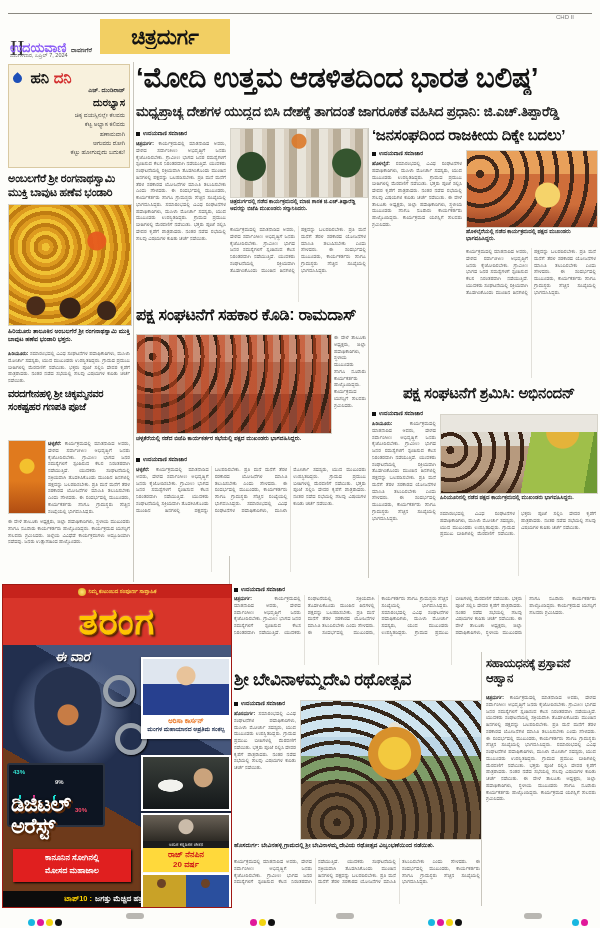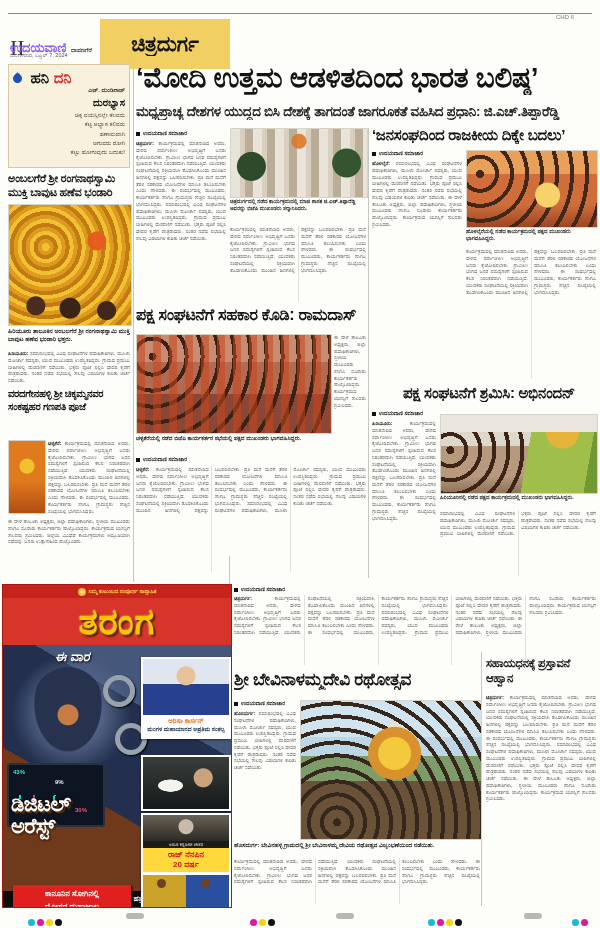--- a/index.html
+++ b/index.html
@@ -69,21 +69,21 @@
   .evara{position:absolute;left:52px;top:4px;font-size:13px;font-style:italic;font-weight:bold;color:#fff;text-shadow:1px 1px 2px #000;}
   .hood{position:absolute;left:26px;top:22px;width:78px;height:92px;background:
     radial-gradient(circle at 50% 52%, #c77c45 0 10px, rgba(0,0,0,0) 11px),
     radial-gradient(ellipse at 50% 40%, #26324e 0 60%, rgba(0,0,0,0) 62%);
     border-radius:50% 50% 40% 40%;}
   .cuff{position:absolute;width:22px;height:22px;border:5px solid #9aa2ab;border-radius:50%;box-shadow:1px 1px 2px #000;}
   .laptop{position:absolute;left:4px;top:118px;width:94px;height:60px;background:#0d1522;border:2px solid #2a3240;border-radius:3px;}
   .laptop .line{position:absolute;left:4px;top:30px;width:80px;height:10px;background:linear-gradient(100deg,rgba(0,0,0,0) 0 6px,#19e0d2 6px 8px,rgba(0,0,0,0) 8px 20px,#e23a92 20px 22px,rgba(0,0,0,0) 22px 40px,#19e0d2 40px 42px,rgba(0,0,0,0) 42px);}
   .pct{position:absolute;font-size:6px;font-weight:bold;}
   .digital{position:absolute;left:8px;top:148px;font-size:21px;font-weight:900;color:#fff;line-height:1.05;text-shadow:2px 2px 0 #5c2a08,0 0 3px #000;letter-spacing:-0.5px;}
-  .redbox{position:absolute;left:10px;top:204px;width:118px;height:30px;background:#e01f1f;color:#fff;font-size:8px;font-weight:bold;text-align:center;line-height:1.6;padding-top:3px;box-shadow:1px 1px 2px #000;margin-top:36px;}
+  .redbox{position:absolute;left:10px;top:204px;width:118px;height:30px;background:#e01f1f;color:#fff;font-size:8px;font-weight:bold;text-align:center;line-height:1.6;padding-top:3px;box-shadow:1px 1px 2px #000;}
   .card{position:absolute;left:138px;width:86px;background:#fff;border:2px solid #fff;box-shadow:0 1px 2px rgba(0,0,0,.5);}
   .astro-ph{height:56px;background:
     radial-gradient(circle at 50% 30%, #e8c39a 0 9px, rgba(0,0,0,0) 10px),
     linear-gradient(180deg,#dfe6ef 0 45%,#27408f 45% 100%);}
   .astro-nm{color:#e8701a;font-size:7px;font-weight:900;text-align:center;padding-top:2px;}
   .astro-tx{color:#1a2a4a;font-size:6px;font-weight:bold;text-align:center;line-height:1.25;padding:1px 2px 3px;}
   .pigeon{height:52px;background:
     radial-gradient(ellipse at 32% 55%, #f2f2ee 0 12px, rgba(0,0,0,0) 13px),
     radial-gradient(circle at 70% 40%, #caa37c 0 9px, rgba(0,0,0,0) 10px),
     linear-gradient(180deg,#3a3f3a,#14181a);}
@@ -103,21 +103,21 @@
 
 <div id="page">
 
   <div class="abs hr" style="left:8px;top:13px;width:584px;"></div>
   <div class="abs" style="left:10px;top:16px;font-family:'Liberation Serif','DejaVu Serif',serif;font-size:22px;color:#333;margin-top:19px;">II</div>
   <div class="abs nw" style="left:10px;top:38px;width:120px;">
     <span style="font-size:13px;font-weight:bold;color:#8b5cf6;">ಉದಯವಾಣಿ</span>
     <span style="font-size:6px;color:#444;font-weight:bold;">ದಾವಣಗೆರೆ</span>
   </div>
   <div class="abs nw" style="left:10px;top:52px;font-size:5.5px;color:#555;">ಮಂಗಳವಾರ, ಏಪ್ರಿಲ್ 7, 2024</div>
-  <div class="abs" style="left:100px;top:19px;width:130px;height:50px;background:#f2cf63;display:flex;align-items:center;justify-content:center;">
+  <div class="abs" style="left:100px;top:19px;width:130px;height:35px;background:#f2cf63;display:flex;align-items:center;justify-content:center;">
     <span class="hl nw" style="font-size:21px;">ಚಿತ್ರದುರ್ಗ</span>
   </div>
   <div class="abs nw" style="left:556px;top:14px;font-size:6px;color:#777;">CHD II</div>
 
   <div class="abs vr" style="left:133px;top:62px;height:520px;"></div>
   <div class="abs vr" style="left:368px;top:128px;height:450px;"></div>
   <div class="abs vr" style="left:229px;top:556px;height:350px;"></div>
   <div class="abs vr" style="left:481px;top:652px;height:254px;"></div>
 
   <div class="abs hani" style="left:8px;top:64px;width:122px;height:104px;padding:4px;box-sizing:border-box;">

